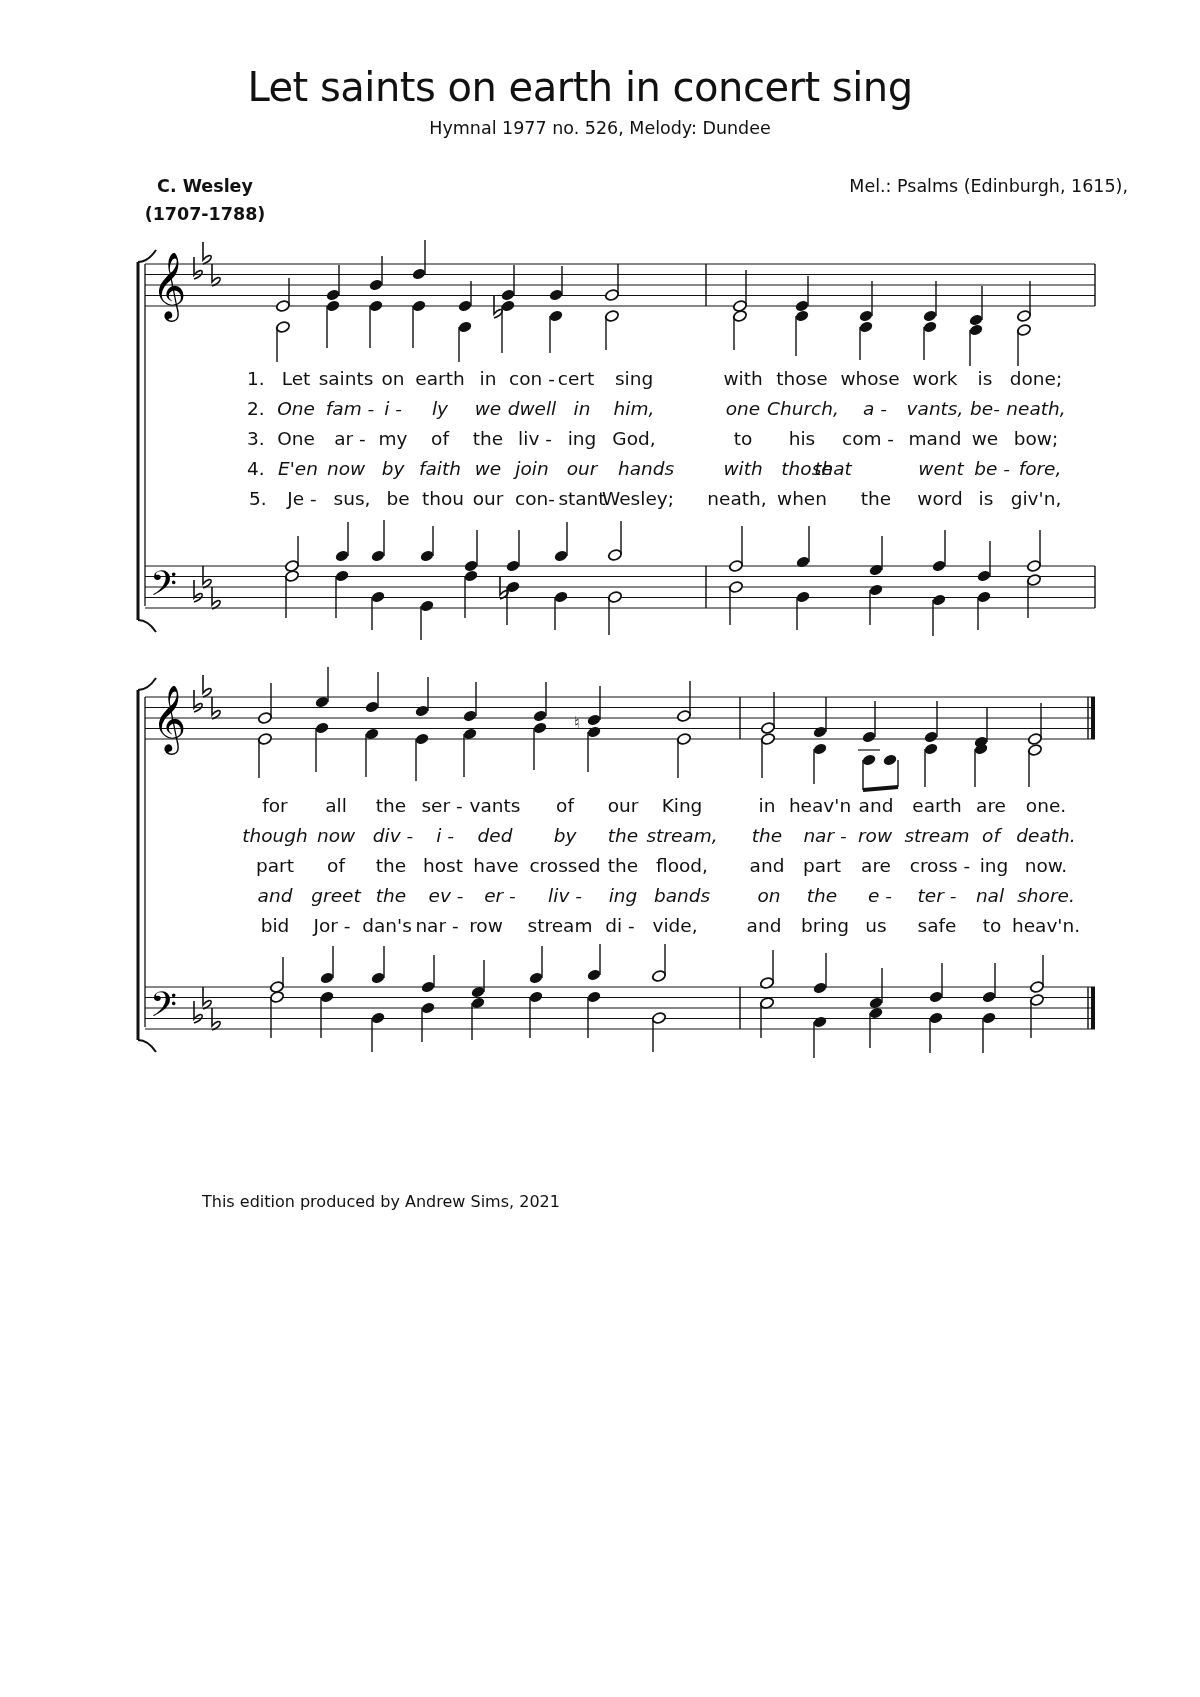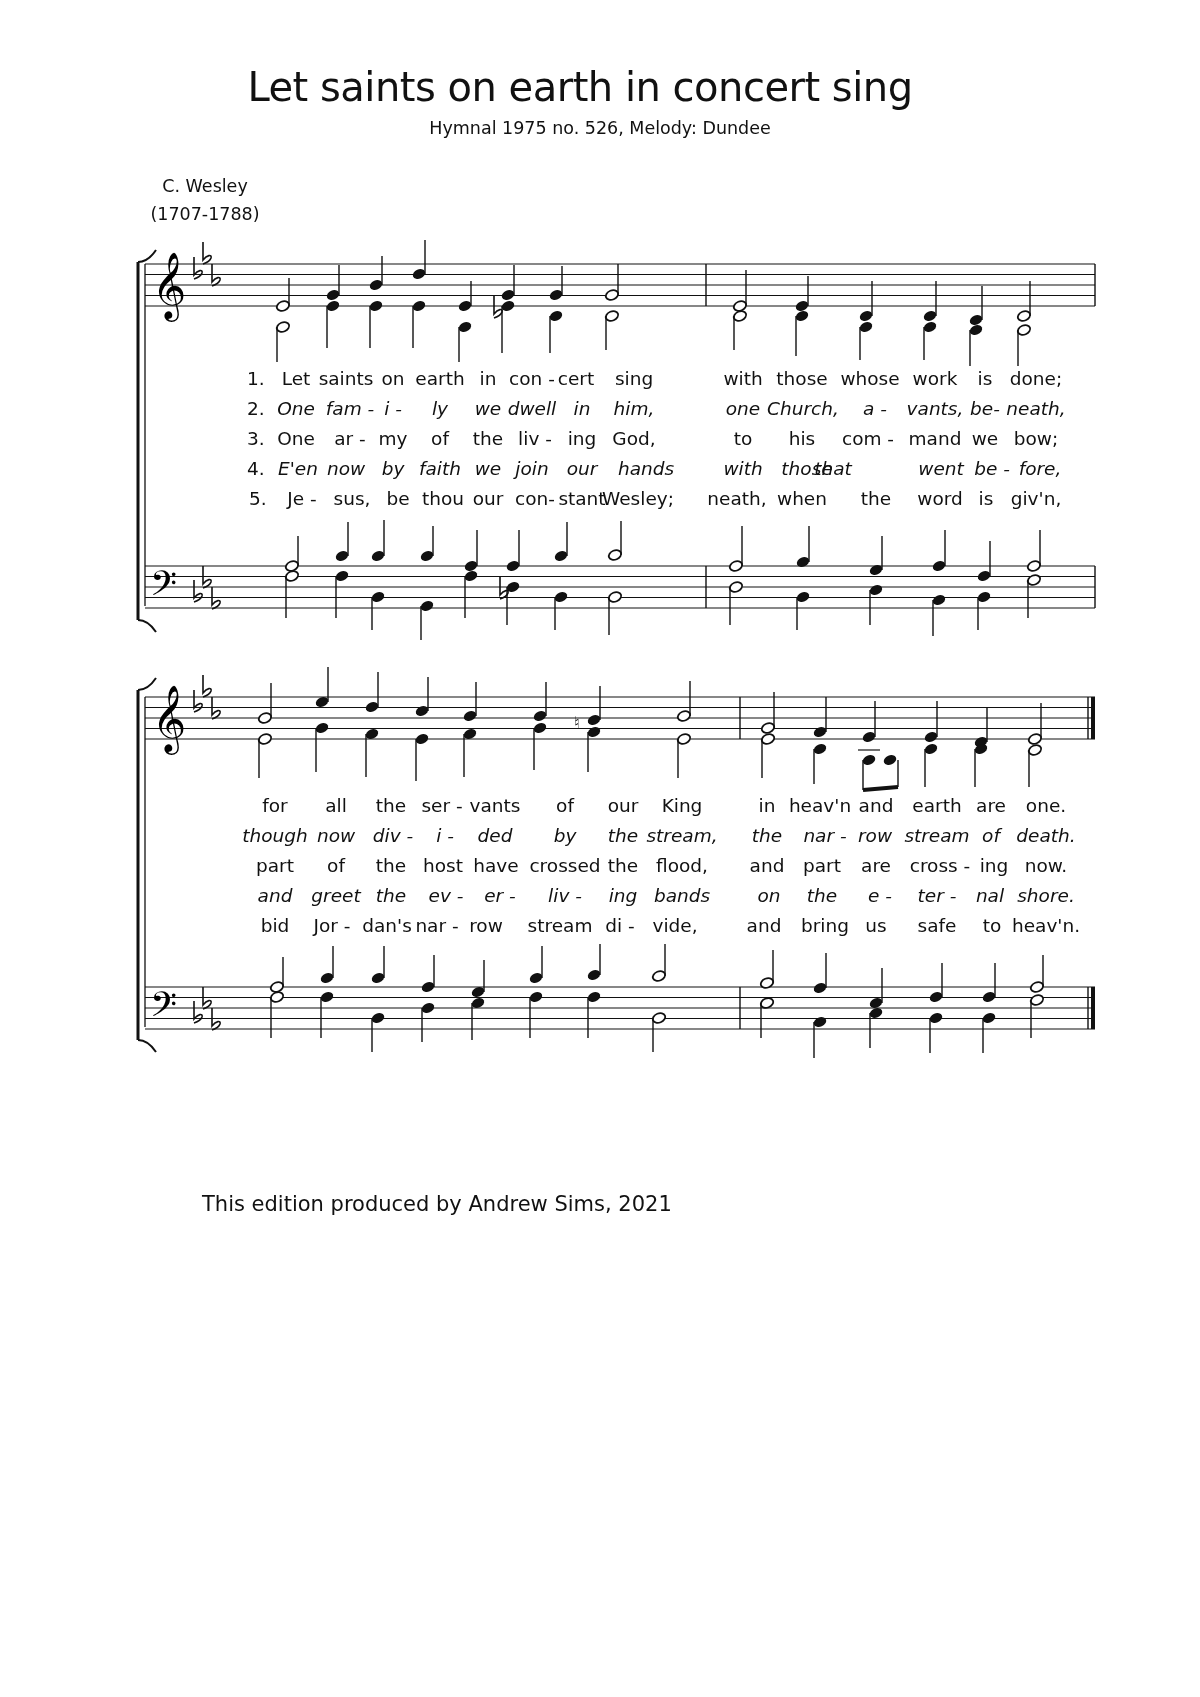--- a/index.html
+++ b/index.html
@@ -3,40 +3,41 @@
 <meta charset="utf-8">
 <style>
   html, body { margin: 0; padding: 0; background: #ffffff; }
   body { width: 1200px; height: 1697px; position: relative; overflow: hidden;
          font-family: "DejaVu Sans", sans-serif; color: #111; }
   .title { position: absolute; top: 64px; left: 0; width: 1160px; text-align: center;
            font-size: 40px; letter-spacing: -0.5px; }
   .subtitle { position: absolute; top: 118px; left: 0; width: 1200px; text-align: center;
               font-size: 17.5px; }
   .attr { position: absolute; font-size: 17.5px; line-height: 28px; }
-  .attr-left { left: 130px; top: 172px; text-align: center; width: 150px; }
+  .attr-left { left: 130px; top: 172px; text-align: center; width: 150px; font-weight: bold; }
   .attr-right { right: 72px; top: 172px; text-align: right; }
   svg.music { position: absolute; left: 0; top: 0; }
   .lyric-row { position: absolute; left: 0; width: 1200px; height: 30px; font-size: 18.5px; }
   .lyric-row.italic { font-style: italic; }
   .syl { position: absolute; white-space: nowrap; transform: translateX(-50%); }
   .vnum { position: absolute; white-space: nowrap; }
-  .footer { position: absolute; left: 202px; top: 1192px; font-size: 21px; }
+  .footer { position: absolute; left: 202px; top: 1192px; font-size: 16px; }
 </style>
 </head>
 <body>
 
 <div class="title">Let saints on earth in concert sing</div>
-<div class="subtitle">Hymnal 1975 no. 526, Melody: Dundee</div>
+<div class="subtitle">Hymnal 1977 no. 526, Melody: Dundee</div>
 
 <div class="attr attr-left">
   <div>C. Wesley</div>
   <div>(1707-1788)</div>
 </div>
 <div class="attr attr-right">
+  <div>Mel.: Psalms (Edinburgh, 1615),</div>
 </div>
 
 <svg class="music" width="1200" height="1697" xmlns="http://www.w3.org/2000/svg">
   <defs>
     <g id="flat">
         <path d="M0,-14 L0,4 C4,-1 9,-2 8,2 C7,5 3,7 0,8" fill="none" stroke="#111" stroke-width="1.6"></path>
       </g>
     <g id="qnote">
         <ellipse cx="0" cy="0" rx="6.4" ry="4.6" transform="rotate(-22)" fill="#111"></ellipse>
       </g>

